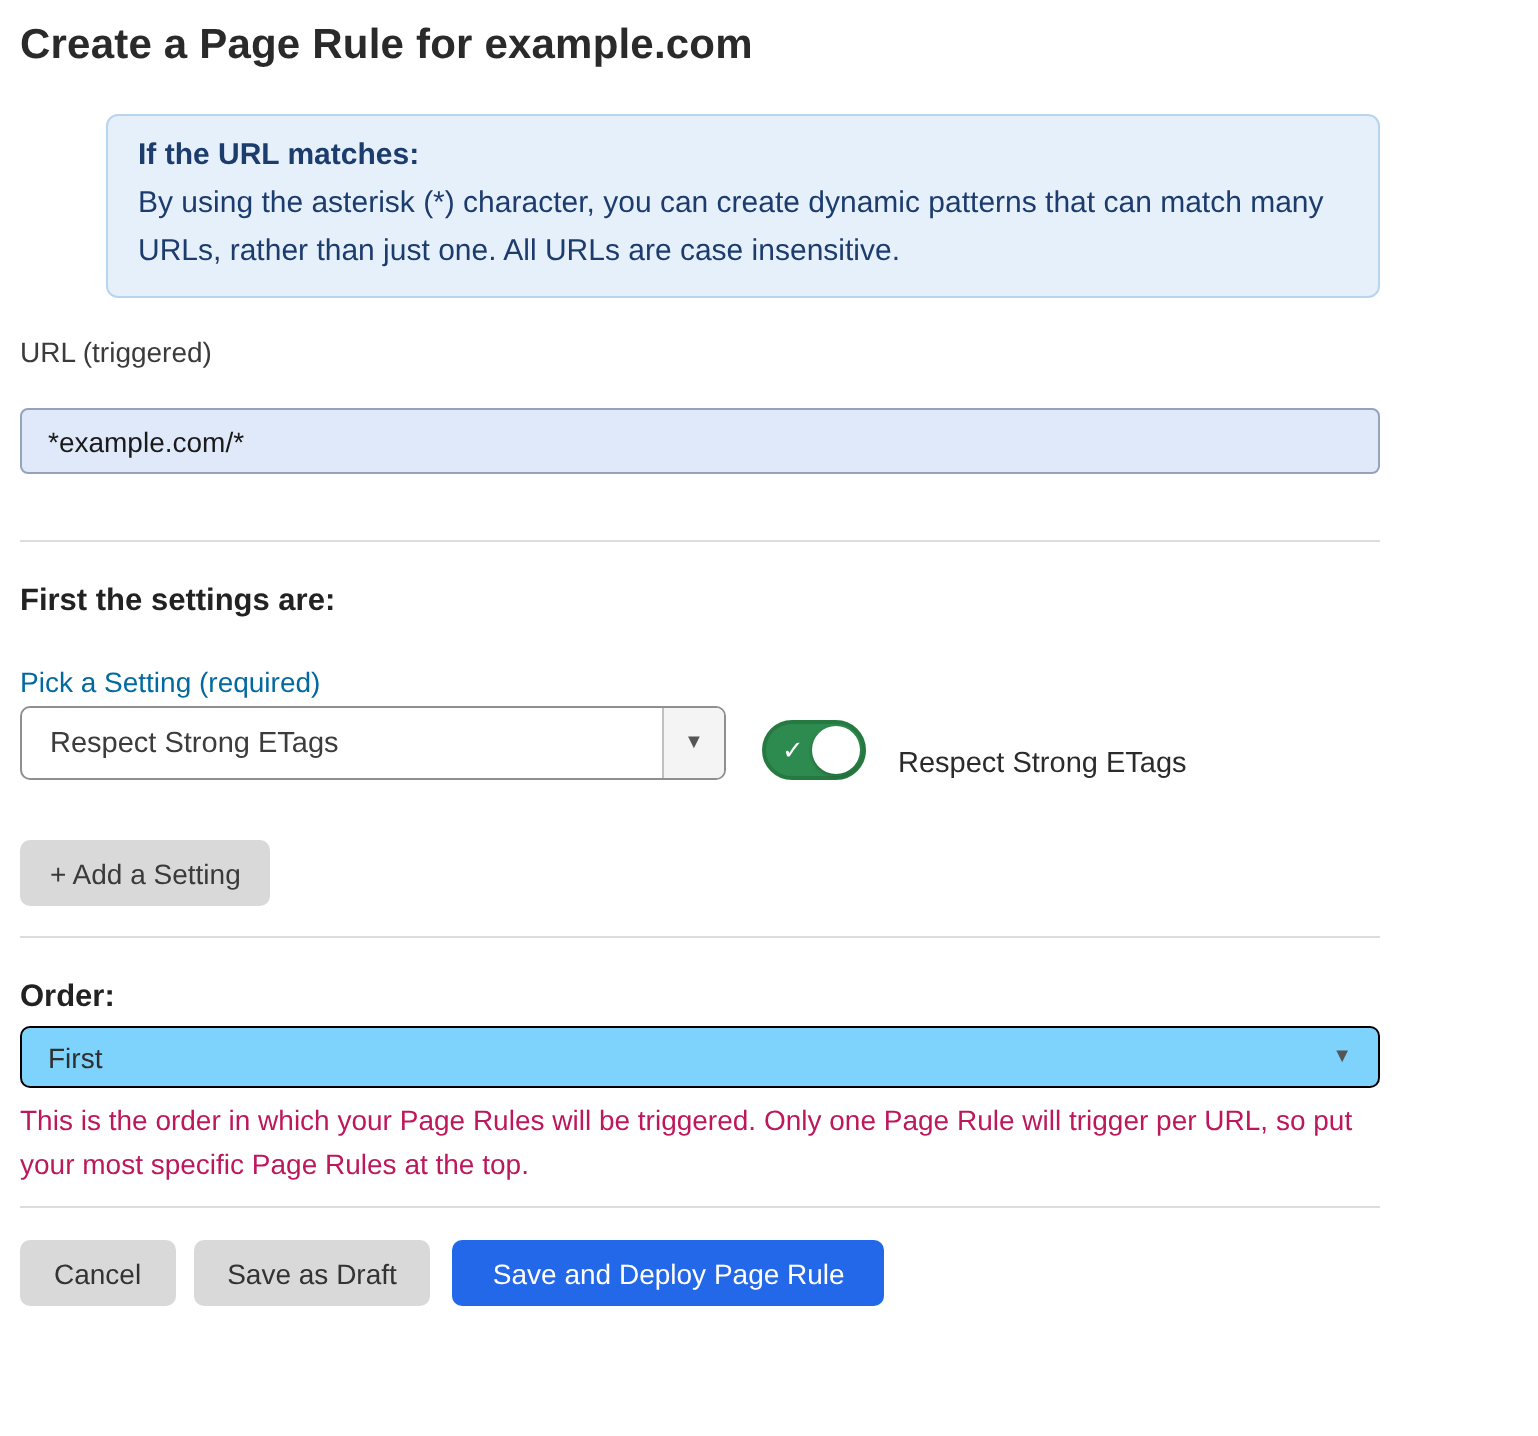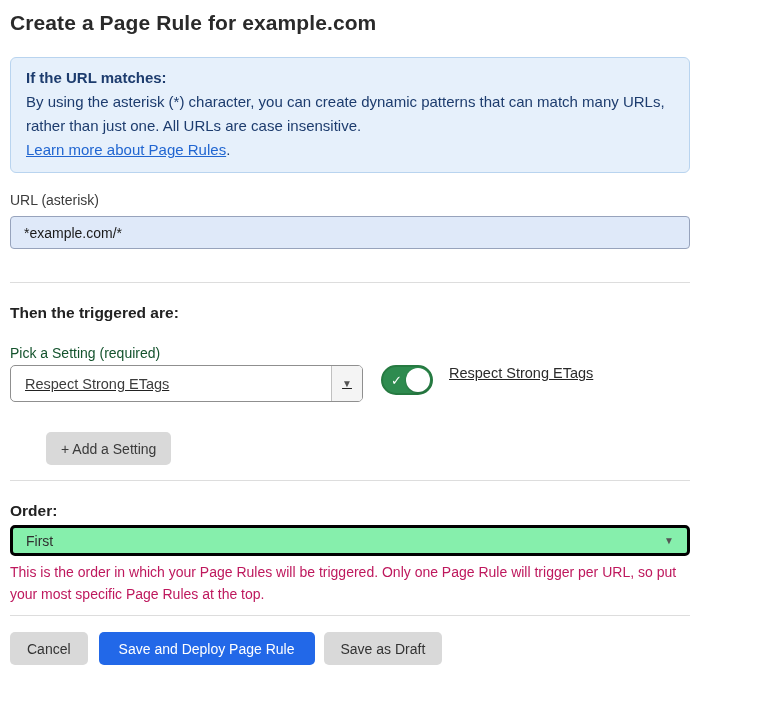--- a/index.html
+++ b/index.html
@@ -28,48 +28,48 @@
     letter-spacing:.1px;
   }
 
   .info-box{
     margin-top:20px;
     background:var(--info-bg);
     border:1px solid var(--info-border);
     border-radius:6px;
     padding:8px 15px 10px 15px;
     color:var(--info-text);
-    font-size:15px;line-height:24px;
+    font-size:15px;line-height:24px;margin-left:43px;
   }
   .info-box .info-heading{font-weight:700;}
   .info-box a{color:var(--link-blue);text-decoration:underline;cursor:pointer;}
 
   .field-label{
     margin-top:17px;font-size:14px;line-height:20px;color:#3b3b3b;display:block;
   }
 
   .url-input{
-    display:block;margin-top:6px;width:100%;height:33px;
+    display:block;margin-top:18px;width:100%;height:33px;
     background:var(--input-bg);
     border:1px solid #97a3bc;border-radius:4px;
     padding:0 13px;font-size:14px;color:#1a1a1a;
     font-family:"Liberation Sans","DejaVu Sans",sans-serif;
   }
 
   hr.divider{border:none;border-top:1px solid var(--divider);}
   hr.d1{margin-top:33px;}
   hr.d2{margin-top:15px;}
   hr.d3{margin-top:10px;}
 
   h2.section-heading{
     margin-top:20px;font-size:15.5px;line-height:20px;font-weight:700;color:#222;
   }
-  .picker-label{margin-top:20px;font-size:14px;line-height:20px;color:#14532d;display:block;}
+  .picker-label{margin-top:20px;font-size:14px;line-height:20px;color:#0369a1;display:block;}
 
-  .setting-row{margin-top:2px;display:flex;align-items:flex-start;text-decoration:underline;}
+  .setting-row{margin-top:2px;display:flex;align-items:flex-end;}
 
   .select-box{
     display:flex;align-items:stretch;height:37px;background:#fff;
     border:1px solid #8f8f8f;border-radius:5px;overflow:hidden;cursor:pointer;
   }
   .select-box.setting-select{width:353px;}
   .select-box .select-value{
     flex:1;display:flex;align-items:center;padding-left:14px;
     font-size:14.5px;color:#3c3c3c;
   }
@@ -95,25 +95,24 @@
     box-shadow:0 1px 2px rgba(0,0,0,.25);
   }
   .toggle-label{margin-left:16px;font-size:14.5px;color:#2b2b2b;}
 
   .add-setting-btn{
     margin-top:30px;display:inline-block;
     background:var(--btn-gray);color:#3a3a3a;
     border:none;border-radius:5px;
     padding:0 15px;height:33px;font-size:14px;cursor:pointer;
     font-family:"Liberation Sans","DejaVu Sans",sans-serif;
-    margin-left:36px;
   }
 
   .order-select-wrap{margin-top:4px;position:relative;width:100%;height:31px;
-    background:#86efac;border:3px solid #000000;border-radius:5px;cursor:pointer;
+    background:#7dd3fc;border:1px solid #000000;border-radius:5px;cursor:pointer;
     display:flex;align-items:center;}
   .order-select-wrap .select-value{padding-left:13px;font-size:14px;color:#2f2f2f;flex:1;}
   .order-select-wrap .select-arrow{position:absolute;right:13px;top:50%;transform:translateY(-50%);}
 
   .help-text{
     margin-top:5px;font-size:14px;line-height:22px;color:#be185d;max-width:740px;
   }
 
   .footer-actions{margin-top:16px;display:flex;align-items:flex-start;gap:9px;}
   .btn{
@@ -126,29 +125,28 @@
 </head>
 <body>
 
 <div class="container">
 
   <h1 class="page-title">Create a Page Rule for example.com</h1>
 
   <div class="info-box">
     <div class="info-heading">If the URL matches:</div>
     <div class="info-body">By using the asterisk (*) character, you can create dynamic patterns that can match many URLs, rather than just one. All URLs are case insensitive.</div>
-    <div class="info-link-line"><a>Learn more about Page Rules</a><span>.</span></div>
   </div>
 
-  <label class="field-label">URL (asterisk)</label>
+  <label class="field-label">URL (triggered)</label>
   <input class="url-input" type="text" value="*example.com/*" style="">
 
   <hr class="divider d1">
 
-  <h2 class="section-heading">Then the triggered are:</h2>
+  <h2 class="section-heading">First the settings are:</h2>
 
   <label class="picker-label">Pick a Setting (required)</label>
 
   <div class="setting-row">
     <div class="select-box setting-select">
       <span class="select-value">Respect Strong ETags</span>
       <span class="select-arrow-box">
         <span class="select-arrow">▼</span>
       </span>
     </div>
@@ -171,17 +169,17 @@
     <span class="select-value">First</span>
     <span class="select-arrow">▼</span>
   </div>
 
   <p class="help-text">This is the order in which your Page Rules will be triggered. Only one Page Rule will trigger per URL, so put your most specific Page Rules at the top.</p>
 
   <hr class="divider d3">
 
   <div class="footer-actions">
     <button class="btn btn-gray">Cancel</button>
+    <button class="btn btn-gray">Save as Draft</button>
     <button class="btn btn-primary">Save and Deploy Page Rule</button>
-    <button class="btn btn-gray">Save as Draft</button>
   </div>
 
 </div>
 
 </body></html>

